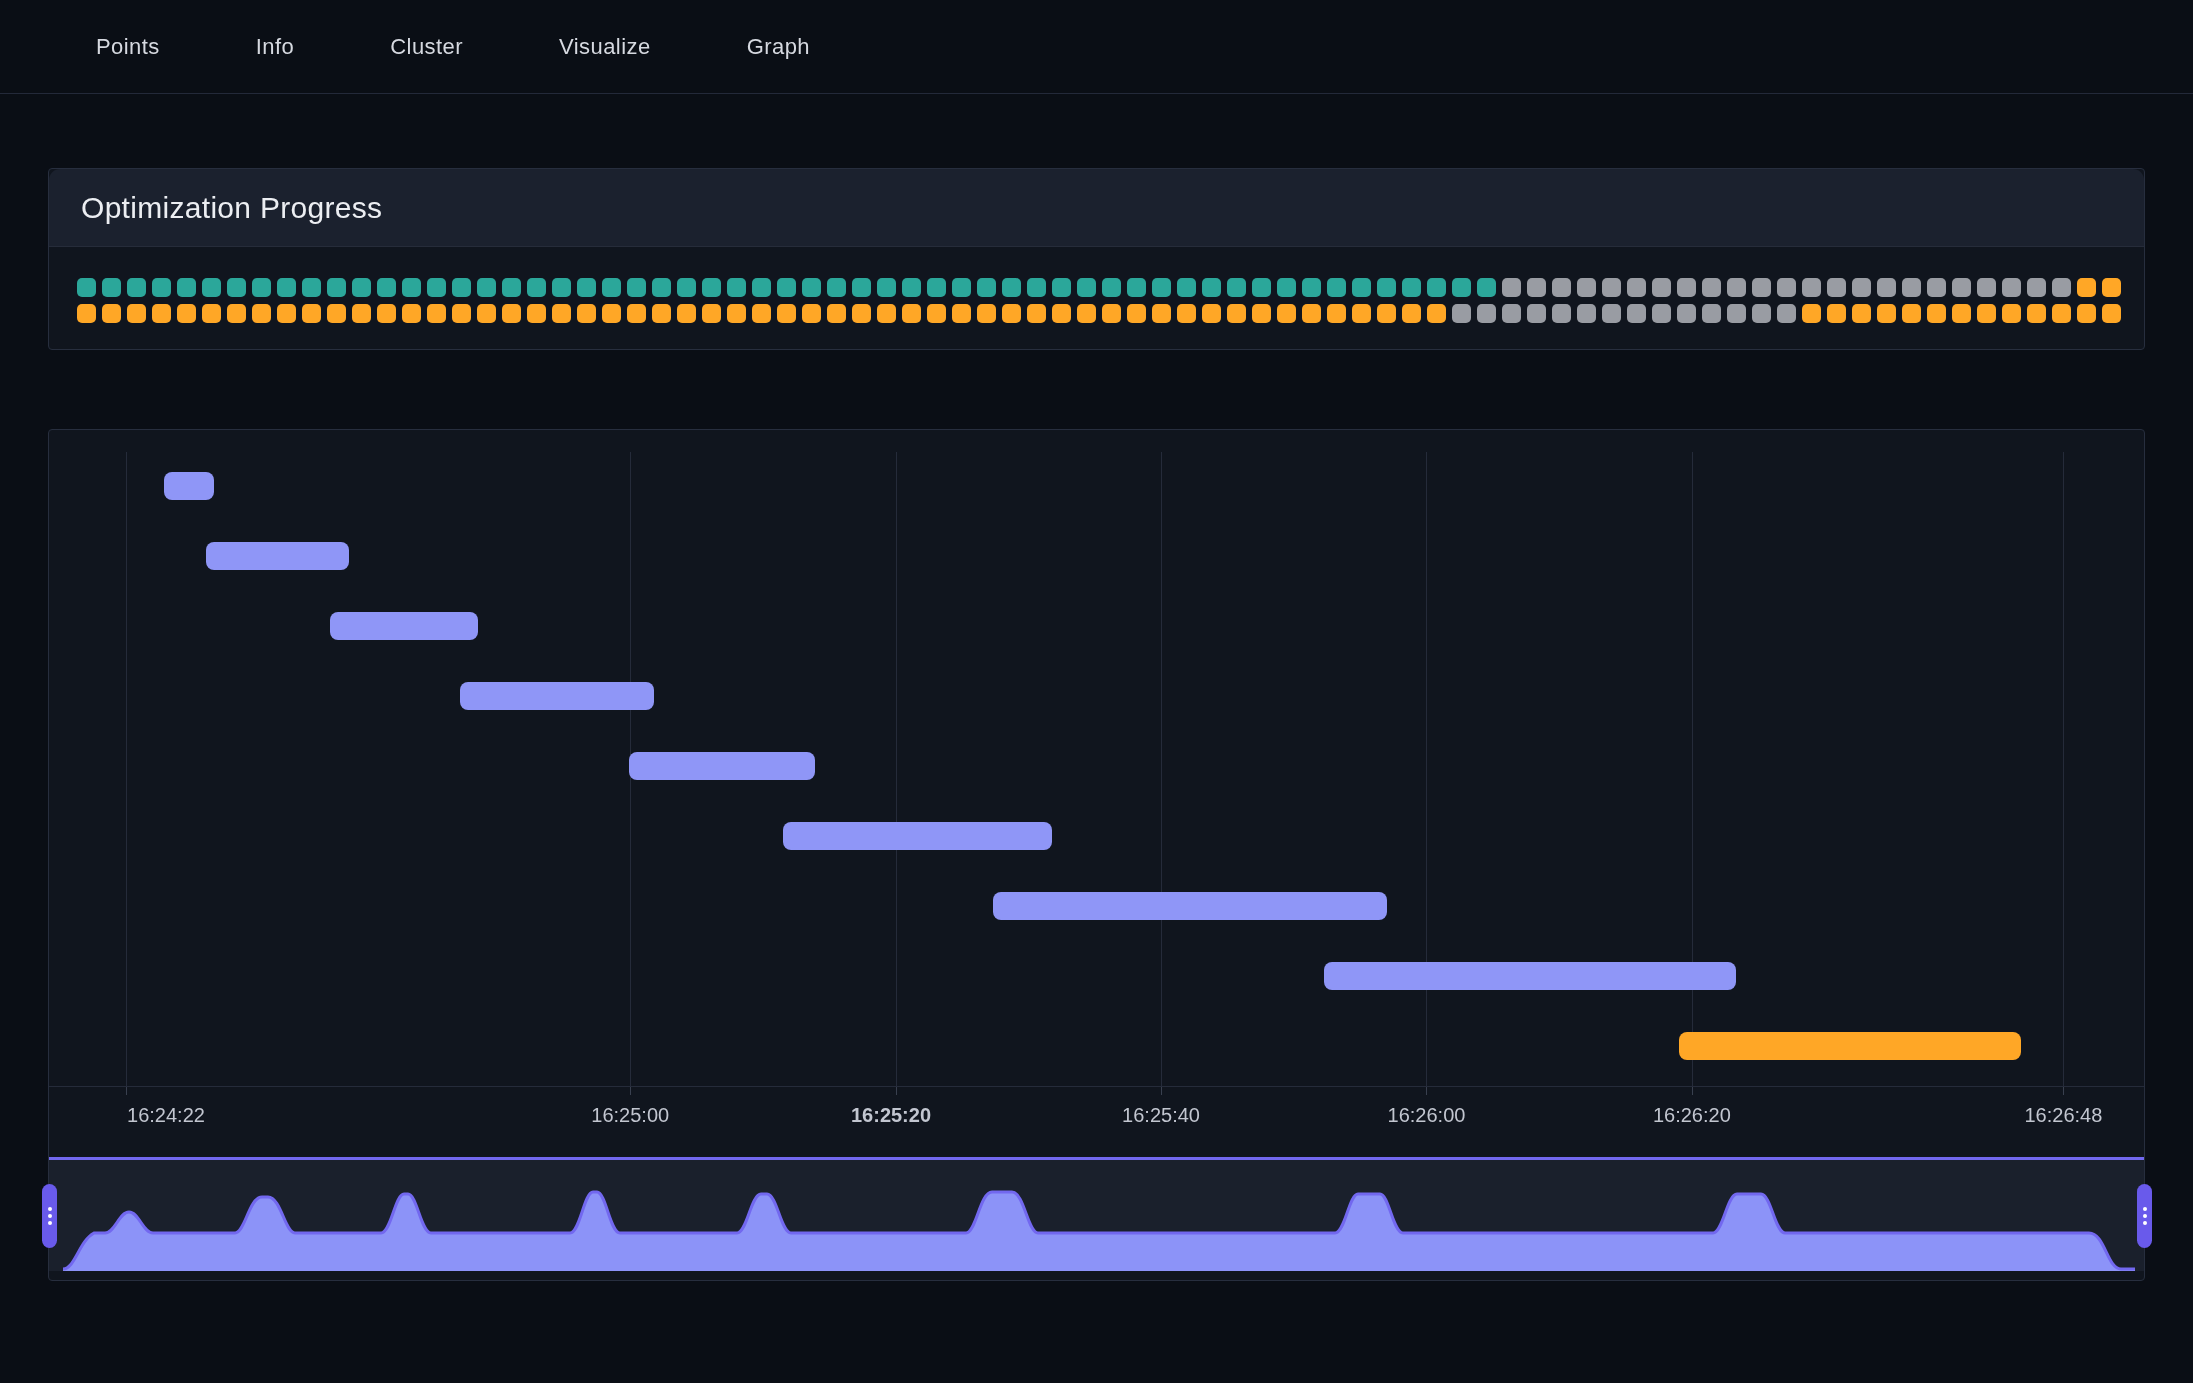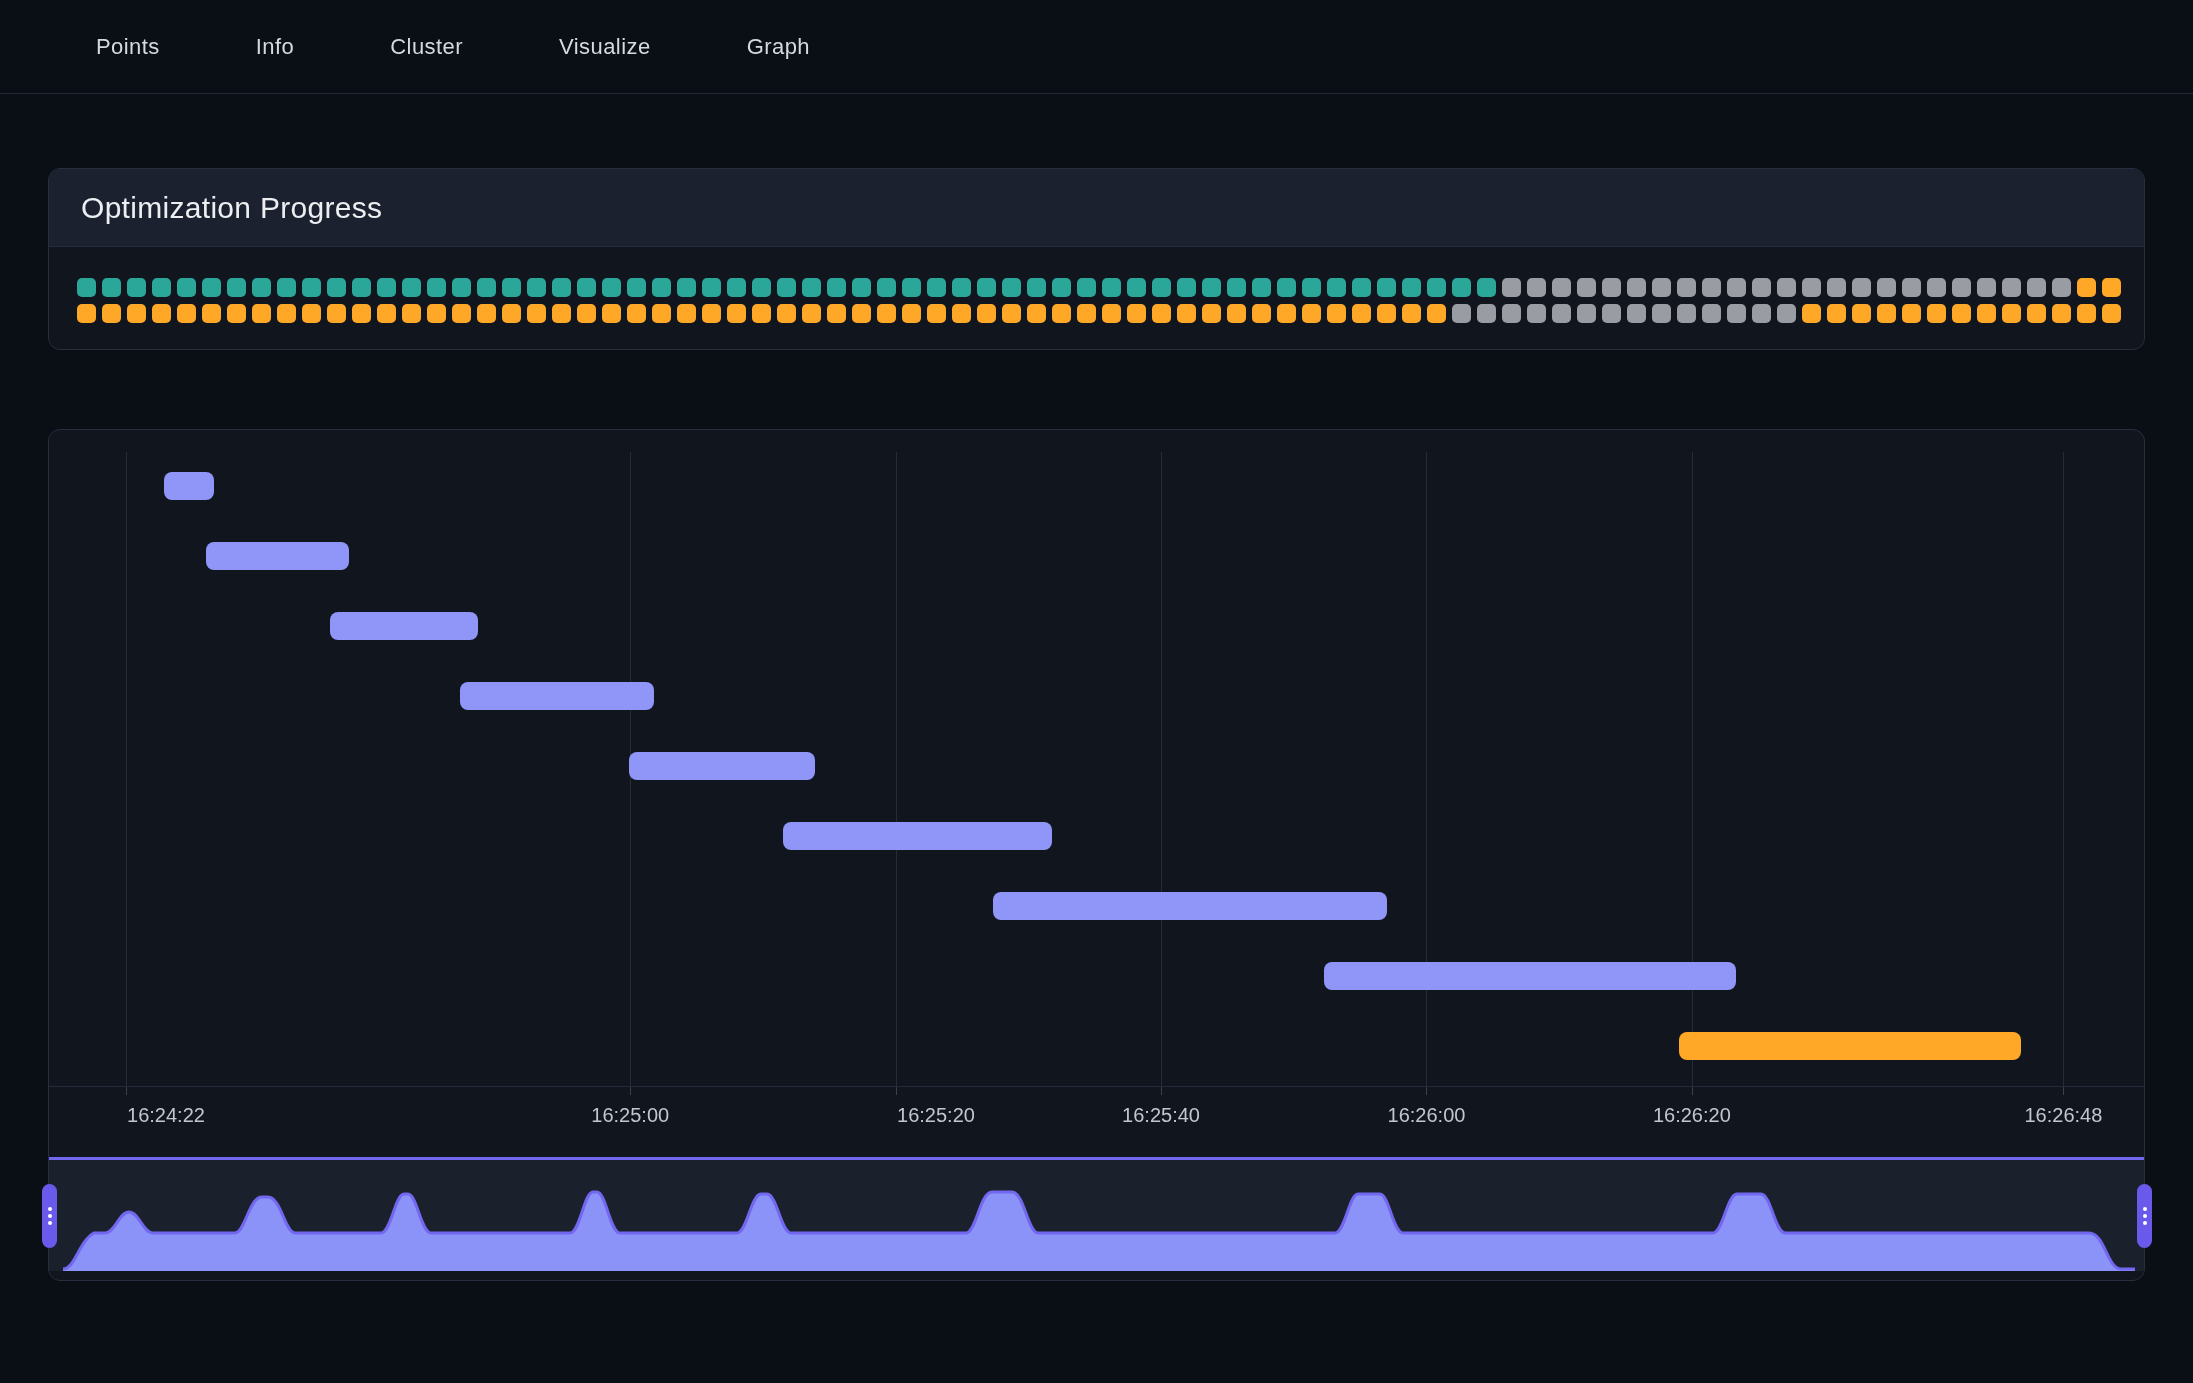--- a/index.html
+++ b/index.html
@@ -24,21 +24,21 @@
   }
   .tab.active { color:var(--accent); }
   .tab.active::after {
     content:""; position:absolute; left:0; right:0; bottom:-1px;
     height:4px; background:var(--accent); border-radius:2px;
   }
 
   
   .card {
     margin:0 48px; border:1px solid var(--card-border);
-    border-radius:12px; background:var(--card-body);
+    border-radius:4px; background:var(--card-body);
   }
   .card-header {
     display:flex; align-items:center; height:78px;
     background:var(--card-header); border-radius:11px 11px 0 0;
     border-bottom:1px solid #262C3A; padding:0 28px 0 32px;
   }
   .card-title { font-size:30px; font-weight:500; color:var(--title-text); letter-spacing:.01em; }
   #progress-card { margin-top:74px; }
   #progress-card { overflow:hidden; }
 
@@ -299,21 +299,21 @@
       <div class="gantt-bar" style="left: 943.531px; width: 394.119px; top: 462px; height: 28px; background: rgb(143, 150, 247);"></div>
       <div class="gantt-bar" style="left: 1275.28px; width: 411.37px; top: 532px; height: 28px; background: rgb(143, 150, 247);"></div>
       <div class="gantt-bar" style="left: 1629.59px; width: 342.366px; top: 602px; height: 28px; background: rgb(255, 167, 38);"></div>
     </div>
   <div class="axis" id="axis">
       <div class="axis-tick" style="left: 77px;"></div>
       <div class="axis-label" style="left: 77px; margin-left: 40px;">16:24:22</div>
       <div class="axis-tick" style="left: 581.26px;"></div>
       <div class="axis-label" style="left: 581.26px;">16:25:00</div>
       <div class="axis-tick" style="left: 846.66px;"></div>
-      <div class="axis-label" style="left: 887px;">16:25:20</div>
+      <div class="axis-label" style="left: 842px; font-weight: bold;">16:25:20</div>
       <div class="axis-tick" style="left: 1112.06px;"></div>
       <div class="axis-label" style="left: 1112.06px;">16:25:40</div>
       <div class="axis-tick" style="left: 1377.46px;"></div>
       <div class="axis-label" style="left: 1377.46px;">16:26:00</div>
       <div class="axis-tick" style="left: 1642.86px;"></div>
       <div class="axis-label" style="left: 1642.86px;">16:26:20</div>
       <div class="axis-tick" style="left: 2014.42px;"></div>
       <div class="axis-label" style="left: 2014.42px;">16:26:48</div>
     </div>
   <div class="brush" id="brush">

